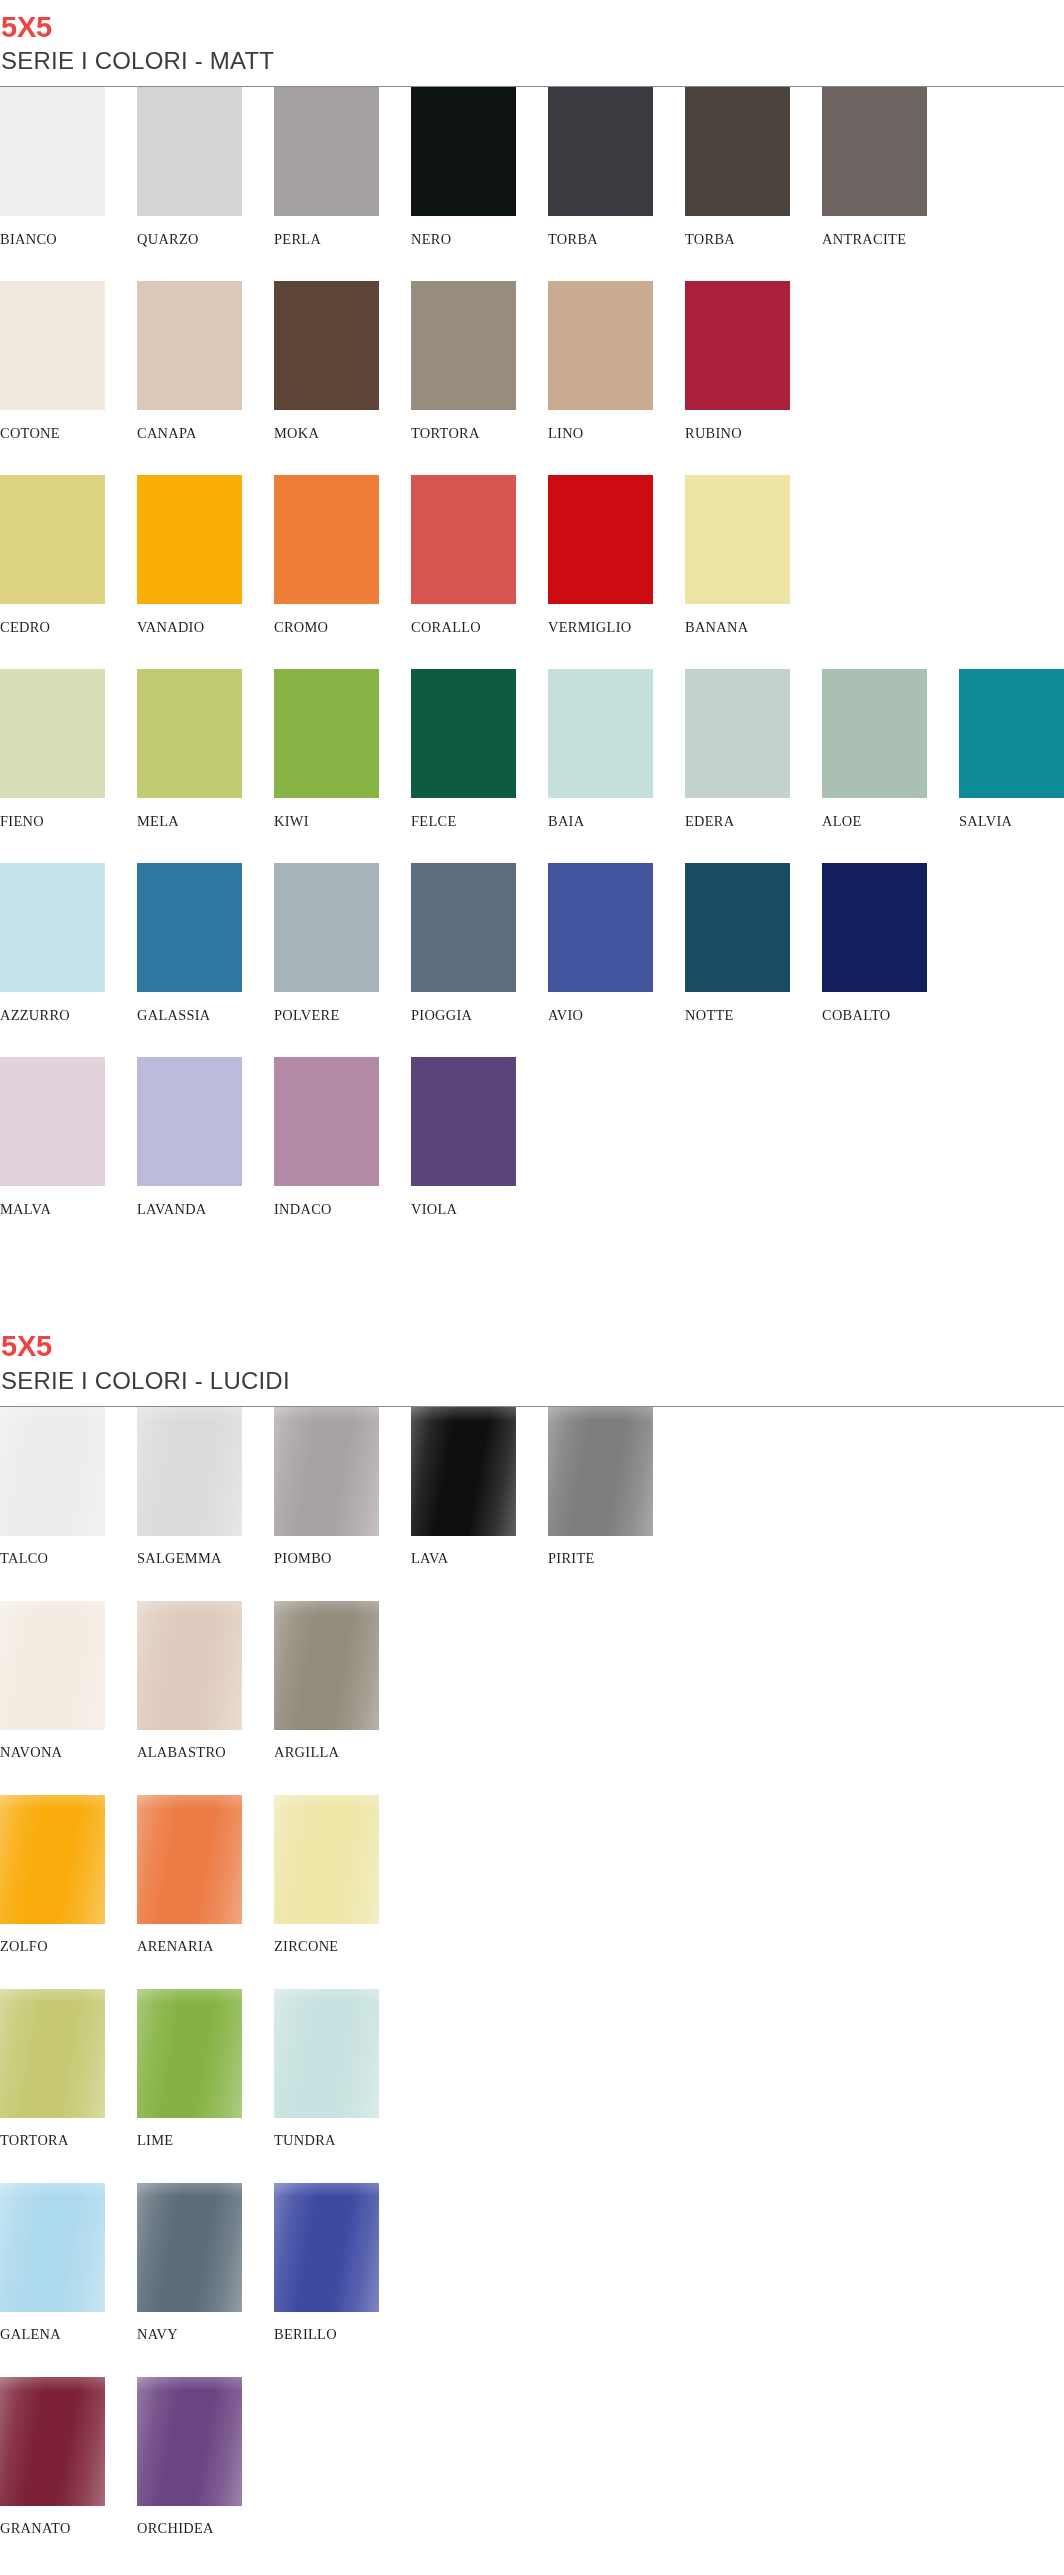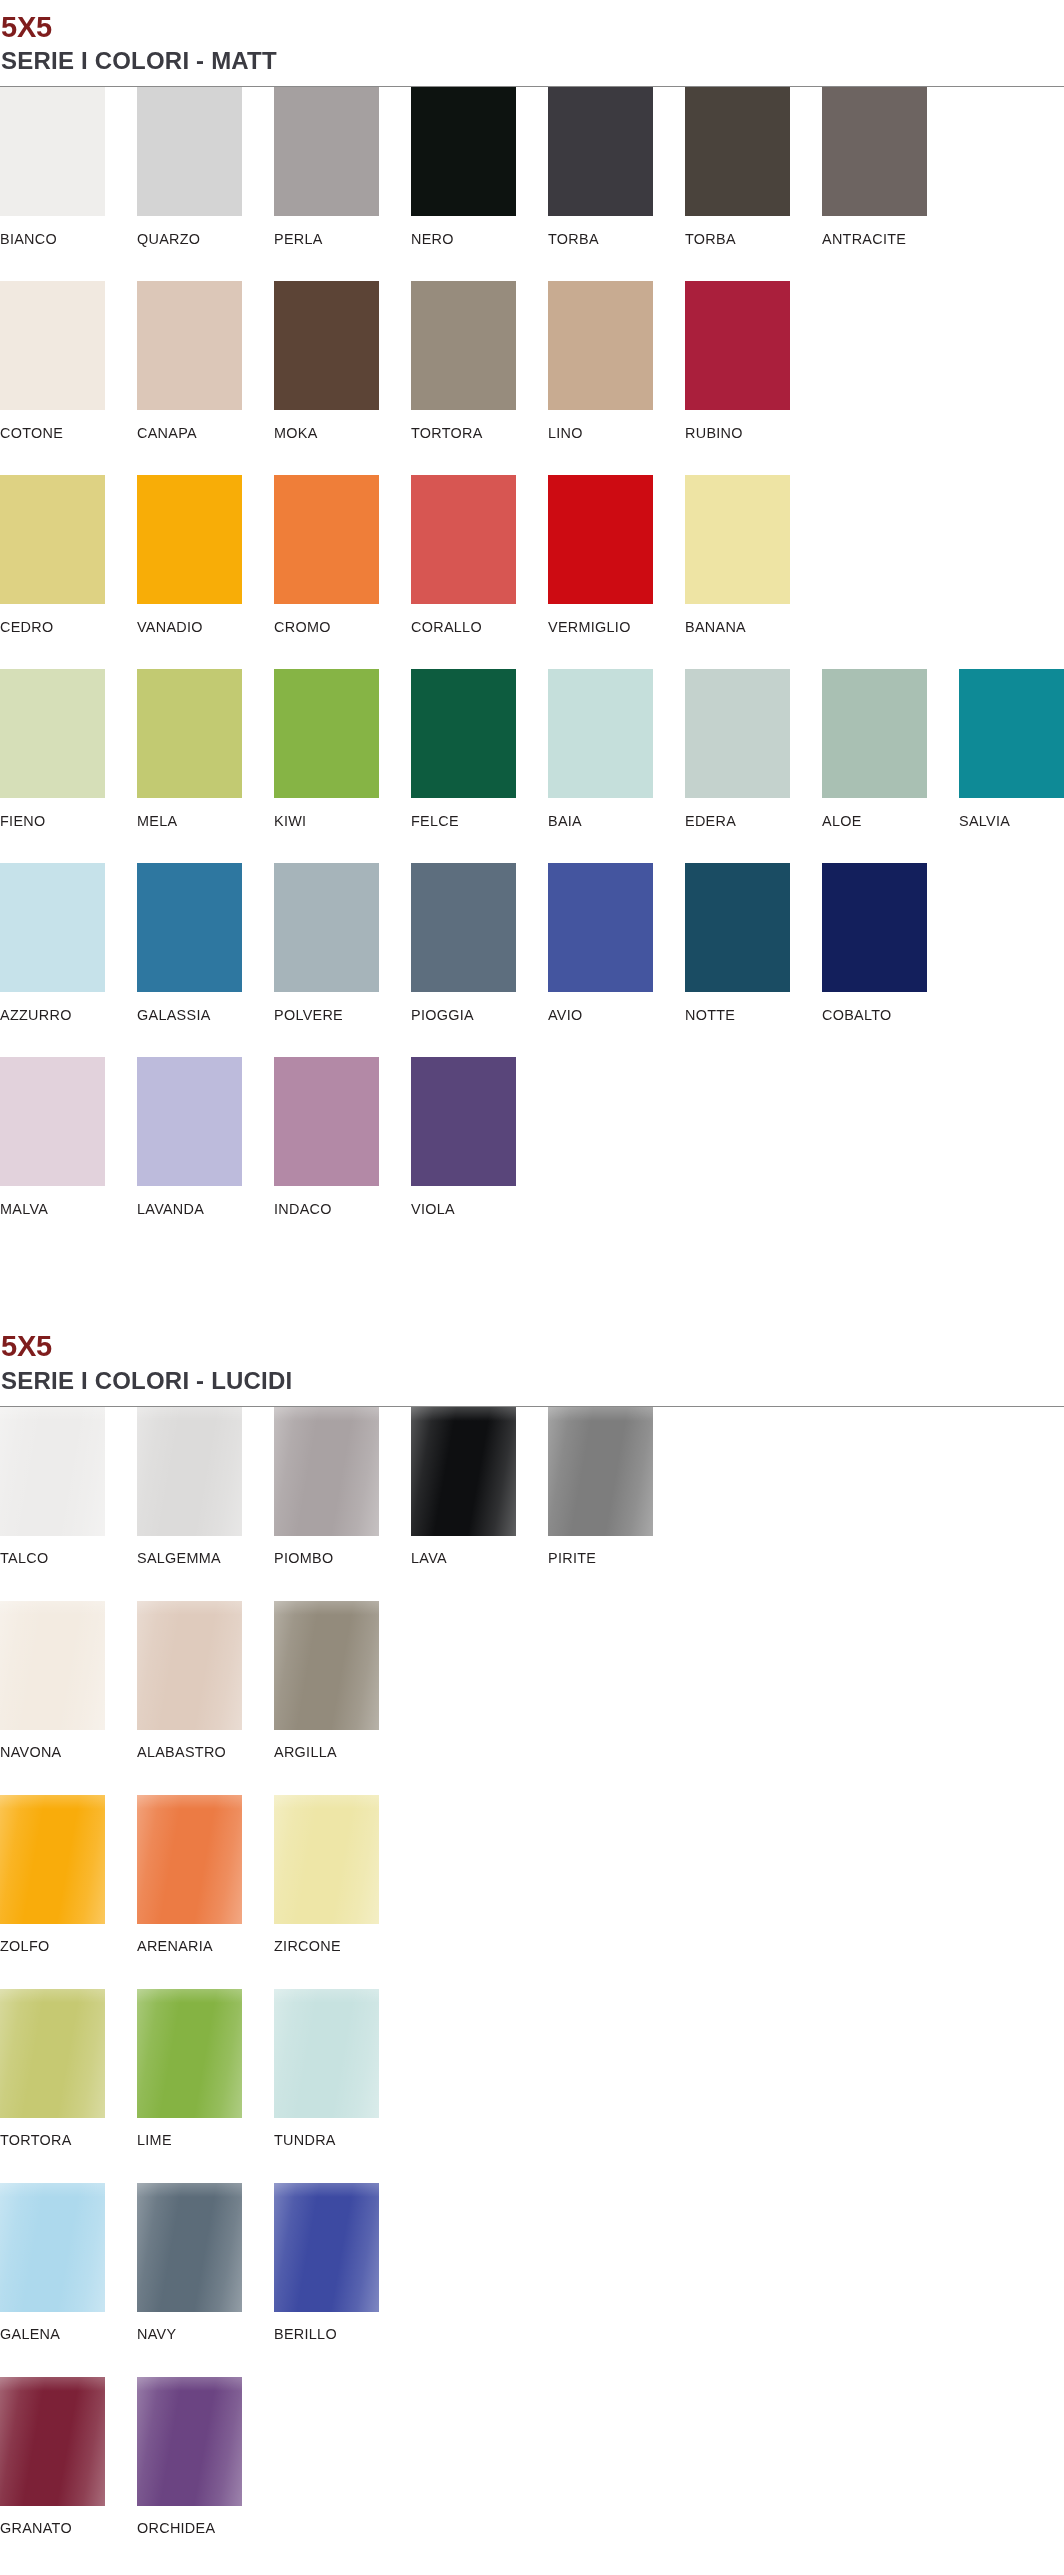--- a/index.html
+++ b/index.html
@@ -33,27 +33,27 @@
     margin: 0 0 0 0;
   }
 
   .sec1 { padding-top: 11.7px; }
 
   .sec-title {
     font-size: 29px;
     font-weight: bold;
     letter-spacing: -0.3px;
     line-height: 1.04;
-    color: #7f1d1d;
+    color: #ef4444;
     margin-left: 1.1px;
   }
 
   .sec-subtitle {
     font-size: 24px;
-    font-weight: bold;
+    font-weight: normal;
     letter-spacing: 0.2px;
     line-height: 1.18;
     color: #3b3b42;
     margin-left: 1.1px;
     margin-top: 5.3px;
   }
 
   .rule {
     width: 1065px;
     height: 1.1px;
@@ -69,20 +69,21 @@
   .swatch-row {
     display: flex;
     align-items: flex-start;
     height: 194px;
   }
 
   .swatch-cell {
     width: 137px;
     flex: 0 0 137px;
     position: relative;
+    font-family: Liberation Serif, serif;
   }
 
   .swatch {
     width: 105px;
     height: 129px;
     display: block;
   }
 
   .swatch-label {
     font-size: 14.4px;

